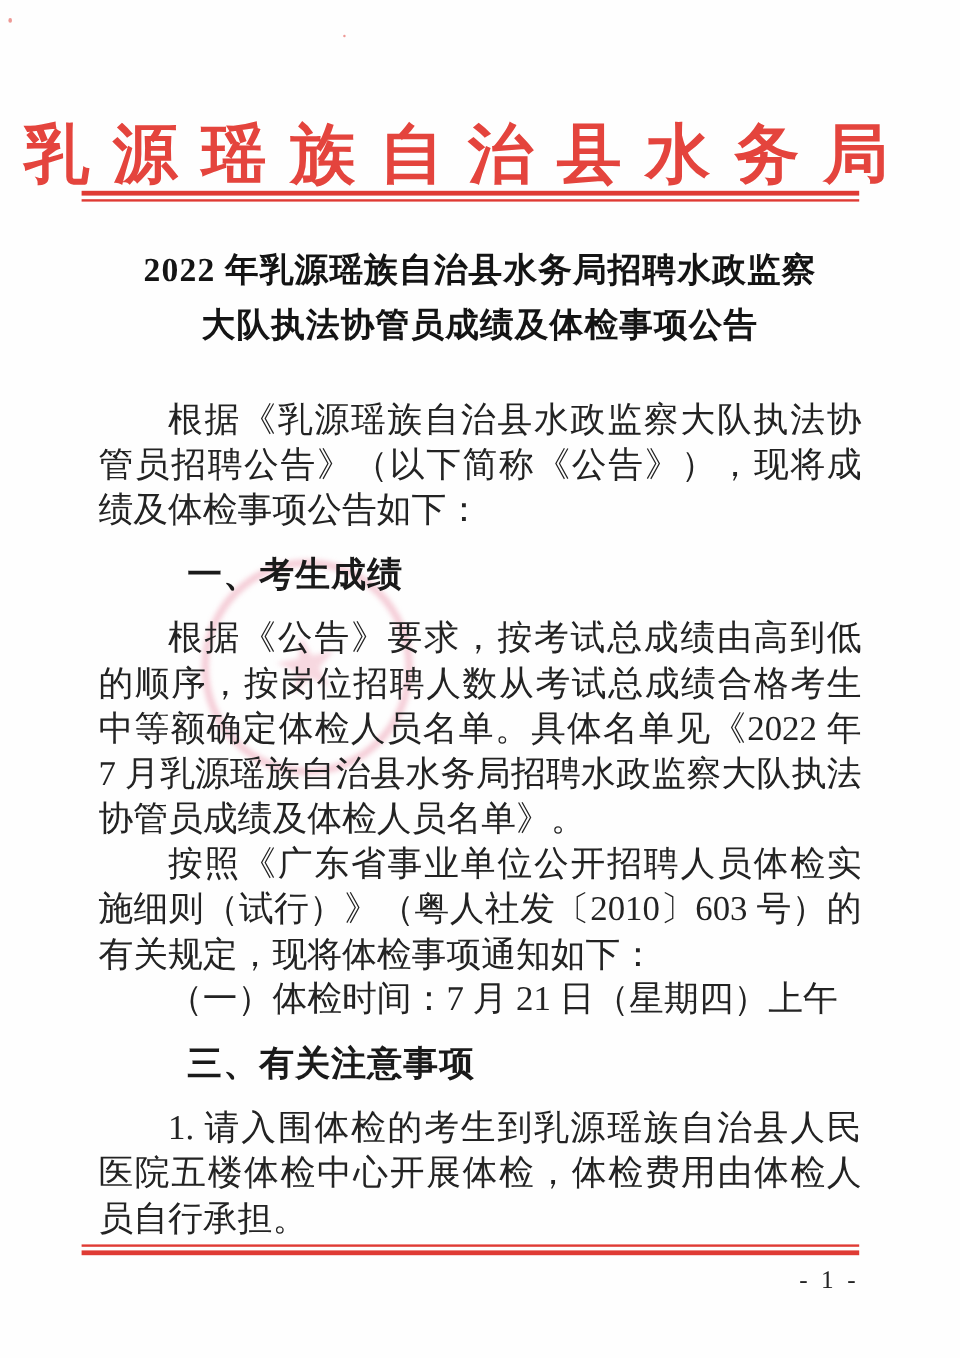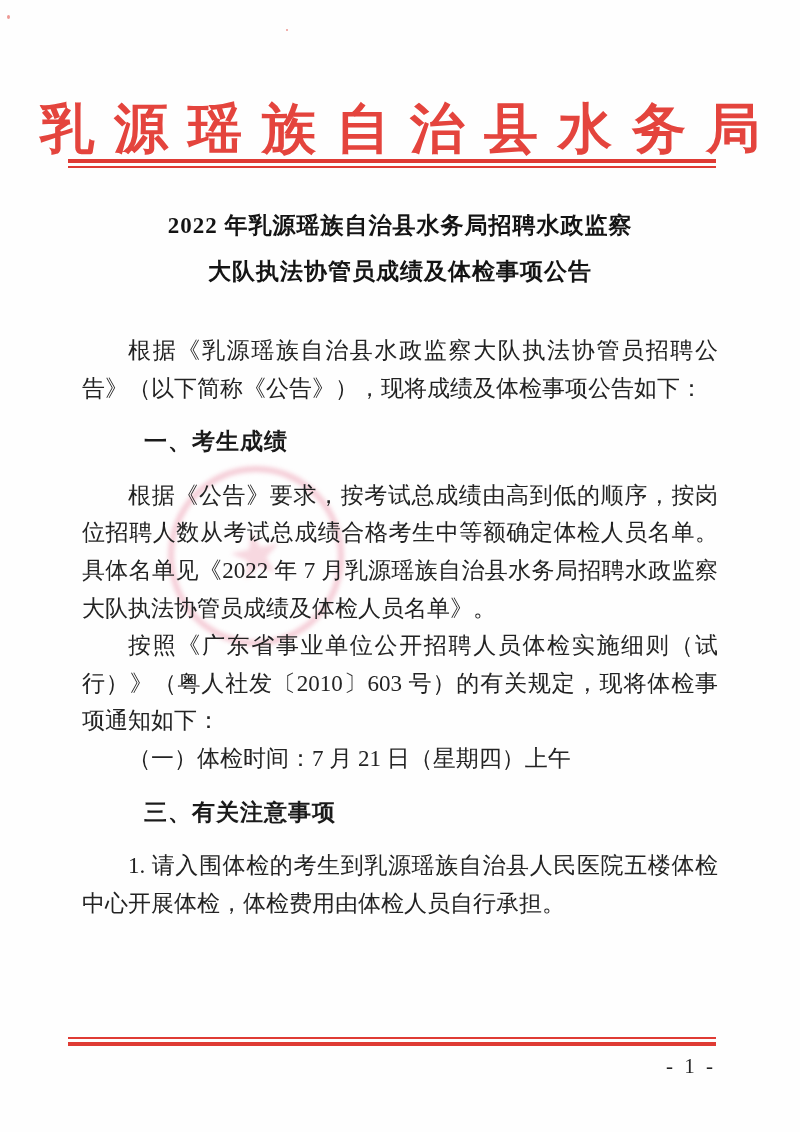--- a/index.html
+++ b/index.html
@@ -11,21 +11,21 @@
     overflow:hidden;
   }
   .page{
     position:absolute;inset:0;
     background:#fefefe;
   }
   
   .letterhead{
     position:absolute;
     top:96px;left:0;width:800px;
-    text-align:center;
+    text-align:left;
     font-size:54px;
     font-weight:700;
     letter-spacing:20px;
     padding-left:20px;
     box-sizing:border-box;
     color:#e4443d;
     line-height:66px;
     white-space:nowrap;
   }
   
@@ -33,31 +33,31 @@
   .rule-header{top:159px;}
   .rule-footer{top:1037px;}
   .rule .thick{height:4px;background:#df3b34;}
   .rule .thin{height:2px;background:#df3b34;}
   .rule .gap{height:3px;background:transparent;}
   
   .doc-title{
     position:absolute;
     top:203px;left:0;width:800px;
     text-align:center;
-    font-size:23px;
+    font-size:28px;
     font-weight:700;
     color:#141414;
     line-height:46px;
     letter-spacing:1px;
   }
   
   .content{
     position:absolute;
     top:332px;left:82px;width:636px;
-    font-size:23px;
+    font-size:29px;
     line-height:37.6px;
     color:#232323;
     text-align:justify;
   }
   .para{
     margin:0;
     text-indent:2em;
   }
   .heading{
     margin:16px;

